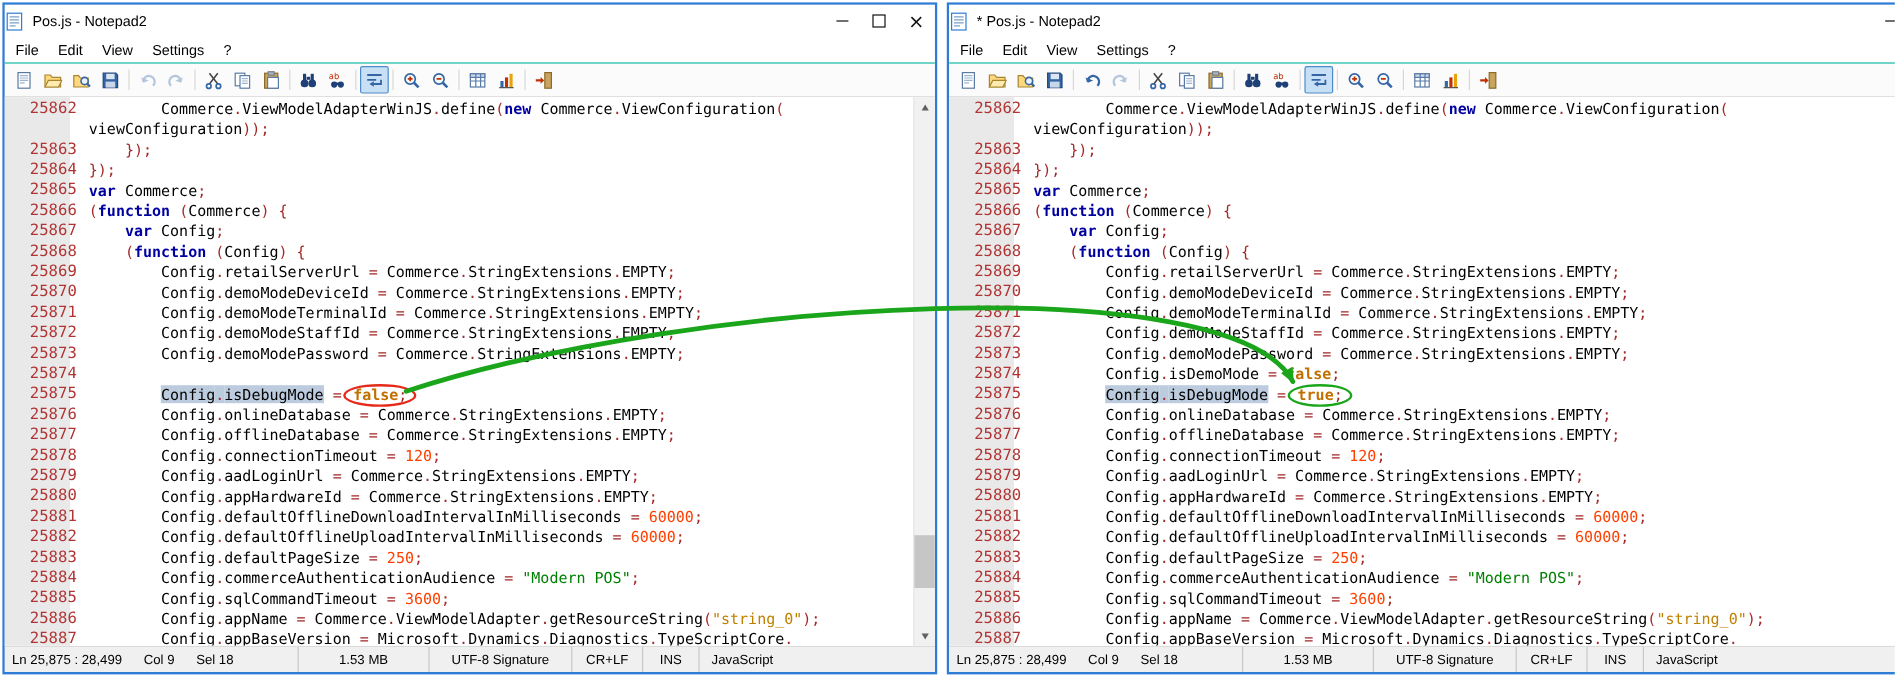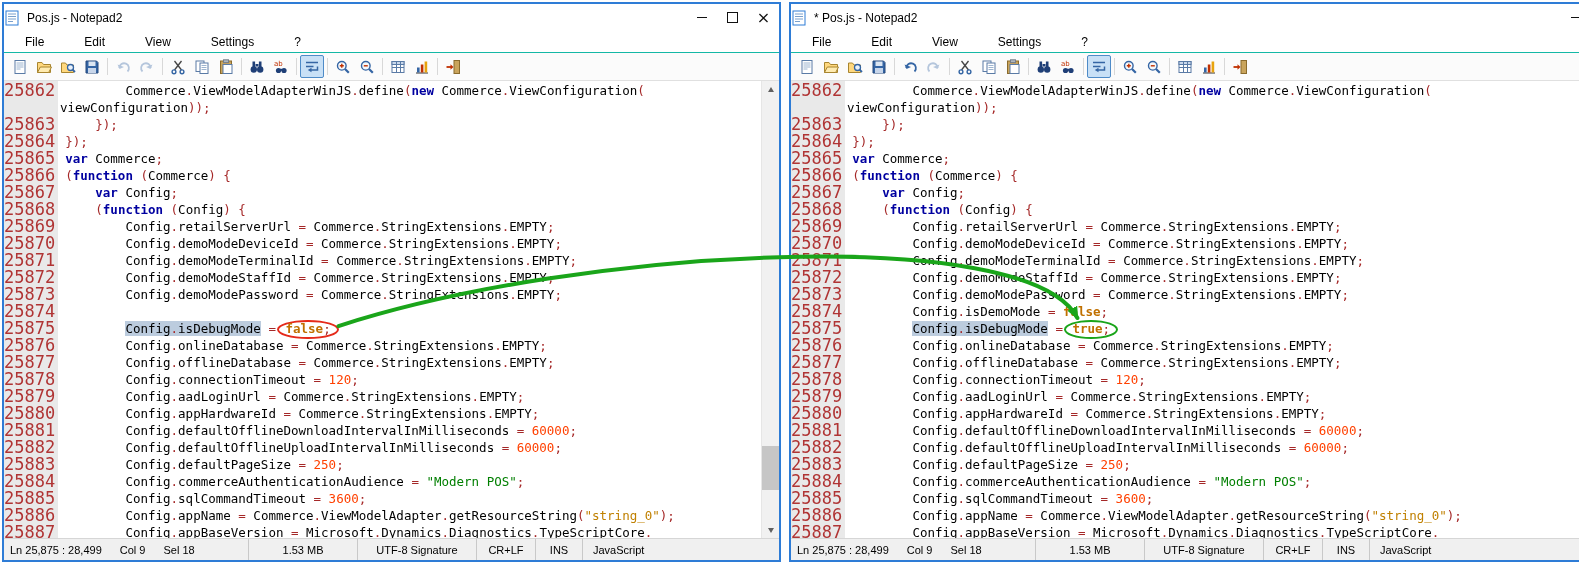--- a/index.html
+++ b/index.html
@@ -21,39 +21,39 @@
   .app-icon svg{width:16px;height:16px;display:block;}
   .title{margin-left:7px;font-size:12px;color:#000;white-space:nowrap;}
   .caption{margin-left:auto;display:flex;height:100%;}
   .cap{width:31px;height:100%;border:0;background:none;padding:0;display:flex;align-items:center;justify-content:center;cursor:default;}
   .glyph-min{width:10px;height:1px;background:#111;display:block;}
   .glyph-max{width:9px;height:9px;border:1px solid #111;display:block;}
   .glyph-close{font-size:16px;line-height:1;color:#111;font-family:"DejaVu Sans",sans-serif;}
 
   
   .menubar{flex:0 0 21px;display:flex;align-items:center;font-size:12px;padding-left:1px;background:#FFFFFF;}
-  .menu-item{padding:3px 20px;color:#000;}
+  .menu-item{padding:3px 8px;color:#000;}
 
   
   .toolbar{flex:0 0 27px;display:flex;align-items:center;padding-left:4px;background:#FBFBFB;
            border-top:1px solid #14b8a6;border-bottom:1px solid #E0E0E0;}
   .tb{width:24px;height:23px;border:1px solid transparent;border-radius:2px;background:none;padding:0;
       display:flex;align-items:center;justify-content:center;}
   .tb.active{background:#C8E0F6;border-color:#4E8BC8;}
   .tb.disabled .tbi{opacity:.35;}
   .tbi svg{width:16px;height:16px;display:block;}
   .tbsep{width:1px;height:17px;background:#D8D8D8;margin:0 3px;flex:0 0 1px;}
 
   
   .editor{flex:1 1 auto;min-height:0;display:flex;position:relative;background:#FFFFFF;}
   .code{flex:1 1 auto;overflow:hidden;padding-top:1px;
         background:linear-gradient(to right,#E9E9E9 0,#E9E9E9 54px,#FFFFFF 54px);}
   .code-row{display:flex;height:17px;}
   .line-num{flex:0 0 46px;text-align:right;padding-right:8px;color:#B03434;
-            font-family:"DejaVu Sans Mono",monospace;font-size:17px;line-height:17px;}
+            font-family:"DejaVu Sans Mono",monospace;font-size:13px;line-height:17px;padding-left:14px;}
   .line-text{white-space:pre;padding-left:2px;color:#000;
              font-family:"DejaVu Sans Mono",monospace;font-size:12.5px;line-height:17px;}
   .tk-p{color:#000000;}
   .tk-k{color:#0000A0;font-weight:bold;}
   .tk-o{color:#A52828;}
   .tk-b{color:#C07000;font-weight:bold;}
   .tk-n{color:#FF4000;}
   .tk-s{color:#007F00;}
   .tk-s2{color:#C08000;}
   .sel{background:#BCCCDE;}

